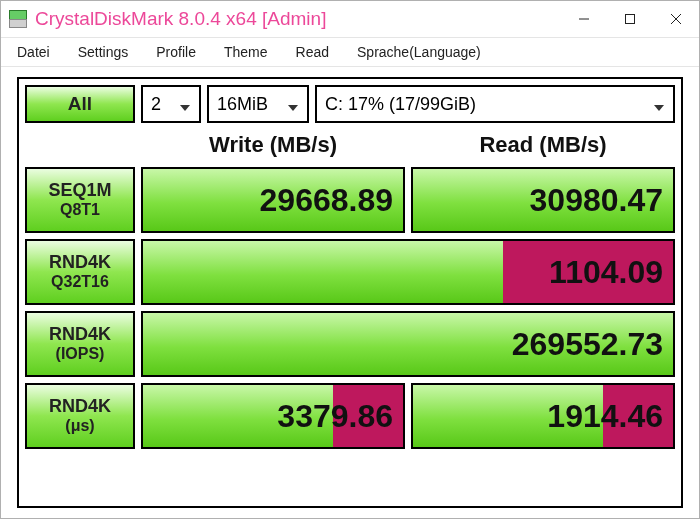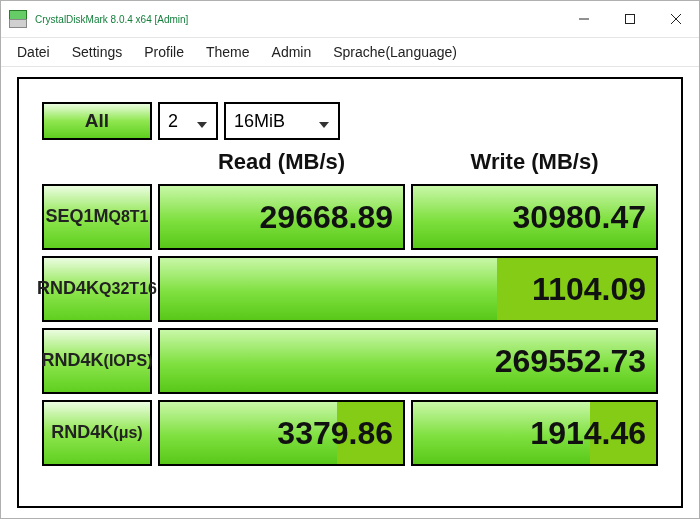--- a/index.html
+++ b/index.html
@@ -1,46 +1,46 @@
 <!DOCTYPE html>
 <html><head>
 <meta charset="utf-8">
 <style>
 html,body{margin:0;padding:0;font-family:"Segoe UI",Tahoma,sans-serif;font-size:14px;background:#fff}
 .window{width:700px;height:519px;box-sizing:border-box;border:1px solid #b0b0b0;background:#fff;display:flex;flex-direction:column}
 .titlebar{height:36px;display:flex;align-items:center;padding:0 0 0 8px;border-bottom:1px solid #e5e5e5}
 .titlebar .app-icon{width:18px;height:18px;margin-right:8px;display:flex;flex-direction:column}
 .titlebar .app-icon .top{flex:1;background:#66cc66;border:1px solid #2a7a2a;border-bottom:0}
 .titlebar .app-icon .bot{flex:1;background:#d0d0d0;border:1px solid #888}
-.titlebar .title{flex:1;font-size:10px;color:#15803d}
+.titlebar .title{flex:1;font-size:19px;color:#ec4899}
 .win-btns{display:flex;height:100%}
 .win-btn{width:46px;display:flex;align-items:center;justify-content:center;font-size:15px;color:#222;cursor:default}
 .win-btn svg{width:12px;height:12px;stroke:#222;stroke-width:1;fill:none}
 .win-btn.close svg{width:14px;height:14px}
-.menubar{height:28px;display:flex;align-items:center;padding:0 6px;gap:2px;border-bottom:1px solid #e5e5e5}
+.menubar{height:28px;display:flex;align-items:center;padding:0 6px;gap:8px;border-bottom:1px solid #e5e5e5}
 .menu-item{padding:2px 10px;font-size:14px;color:#222;cursor:default}
 .client{flex:1;padding:10px 16px;box-sizing:border-box;display:flex;flex-direction:column}
-.outer{border:2px solid #000;padding:23px;display:flex;flex-direction:column;gap:6px;flex:1}
+.outer{border:2px solid #000;padding:6px;display:flex;flex-direction:column;gap:6px;flex:1}
 .row{display:flex;gap:6px}
 .sidecell{width:110px}
 .maincell{flex:1}
 .halfcell{flex:1}
 .all-btn{height:38px;border:2px solid #000;box-sizing:border-box;background:linear-gradient(to bottom,#eafde0 0%,#8fe64f 50%,#5fcf1f 100%);display:flex;align-items:center;justify-content:center;font-weight:700;font-size:19px;color:#222}
 .selects{display:flex;gap:6px;height:38px}
 .sel{border:2px solid #000;box-sizing:border-box;background:#fff;display:flex;align-items:center;justify-content:space-between;padding:0 8px;font-size:18px}
 .sel .chev{width:12px;height:12px}
 .sel .chev svg{width:12px;height:12px;fill:#333}
 #sel-runs{width:60px}
-#sel-size{width:116px}
+#sel-size{width:102px}
 #sel-drive{flex:1}
 .hdr{height:32px;display:flex;align-items:center;justify-content:center;font-size:22px;font-weight:700;color:#111}
-.test-btn{height:66px;border:2px solid #000;box-sizing:border-box;background:linear-gradient(to bottom,#eafde0 0%,#8fe64f 50%,#5fcf1f 100%);display:flex;flex-direction:row;align-items:center;justify-content:center;line-height:1.1}
+.test-btn{height:66px;border:2px solid #000;box-sizing:border-box;background:linear-gradient(to bottom,#eafde0 0%,#8fe64f 50%,#5fcf1f 100%);display:flex;flex-direction:column;align-items:center;justify-content:center;line-height:1.1}
 .test-btn .l1{font-weight:700;font-size:18px;color:#222}
 .test-btn .l2{font-weight:700;font-size:16px;color:#222}
-.result{height:66px;border:2px solid #000;box-sizing:border-box;position:relative;overflow:hidden;background:#84cc16}
+.result{height:66px;border:2px solid #000;box-sizing:border-box;position:relative;overflow:hidden;background:#be185d}
 .result .bar{position:absolute;top:0;left:0;bottom:0;background:linear-gradient(to bottom,#c8f7a8 0%,#7fe03f 55%,#58c818 100%)}
 .result .val{position:absolute;inset:0;display:flex;align-items:center;justify-content:flex-end;padding-right:10px;font-size:32px;font-weight:700;color:#111}
 </style>
 </head>
 <body>
 <div class="window">
 
 <div class="titlebar">
   <span class="app-icon">
         <span class="top"></span>
@@ -65,21 +65,21 @@
           </svg>
         </div>
   </div>
 </div>
 
 <div class="menubar">
   <span class="menu-item">Datei</span>
   <span class="menu-item">Settings</span>
   <span class="menu-item">Profile</span>
   <span class="menu-item">Theme</span>
-  <span class="menu-item">Admin</span>
+  <span class="menu-item">Read</span>
   <span class="menu-item">Sprache(Language)</span>
 </div>
 
 <div class="client">
 <div class="outer">
 
   <div class="row">
     <div class="sidecell all-btn">
       <span>All</span>
     </div>
@@ -89,27 +89,33 @@
         <span class="chev"><svg viewBox="0 0 12 12">
                   <path d="M1 3 L6 9 L11 3 Z"></path>
                 </svg></span>
       </div>
       <div id="sel-size" class="sel">
         <span>16MiB</span>
         <span class="chev"><svg viewBox="0 0 12 12">
                   <path d="M1 3 L6 9 L11 3 Z"></path>
                 </svg></span>
       </div>
+      <div id="sel-drive" class="sel">
+        <span>C: 17% (17/99GiB)</span>
+        <span class="chev"><svg viewBox="0 0 12 12">
+                  <path d="M1 3 L6 9 L11 3 Z"></path>
+                </svg></span>
+      </div>
     </div>
   </div>
 
   <div class="row">
     <div class="sidecell"></div>
+    <div class="halfcell hdr">Write (MB/s)</div>
     <div class="halfcell hdr">Read (MB/s)</div>
-    <div class="halfcell hdr">Write (MB/s)</div>
   </div>
 
   <div class="row">
     <div class="sidecell test-btn">
       <span class="l1">SEQ1M</span>
       <span class="l2">Q8T1</span>
     </div>
     <div class="halfcell result">
       <div class="bar" style="width:100%"></div>
       <div class="val">29668.89</div>

